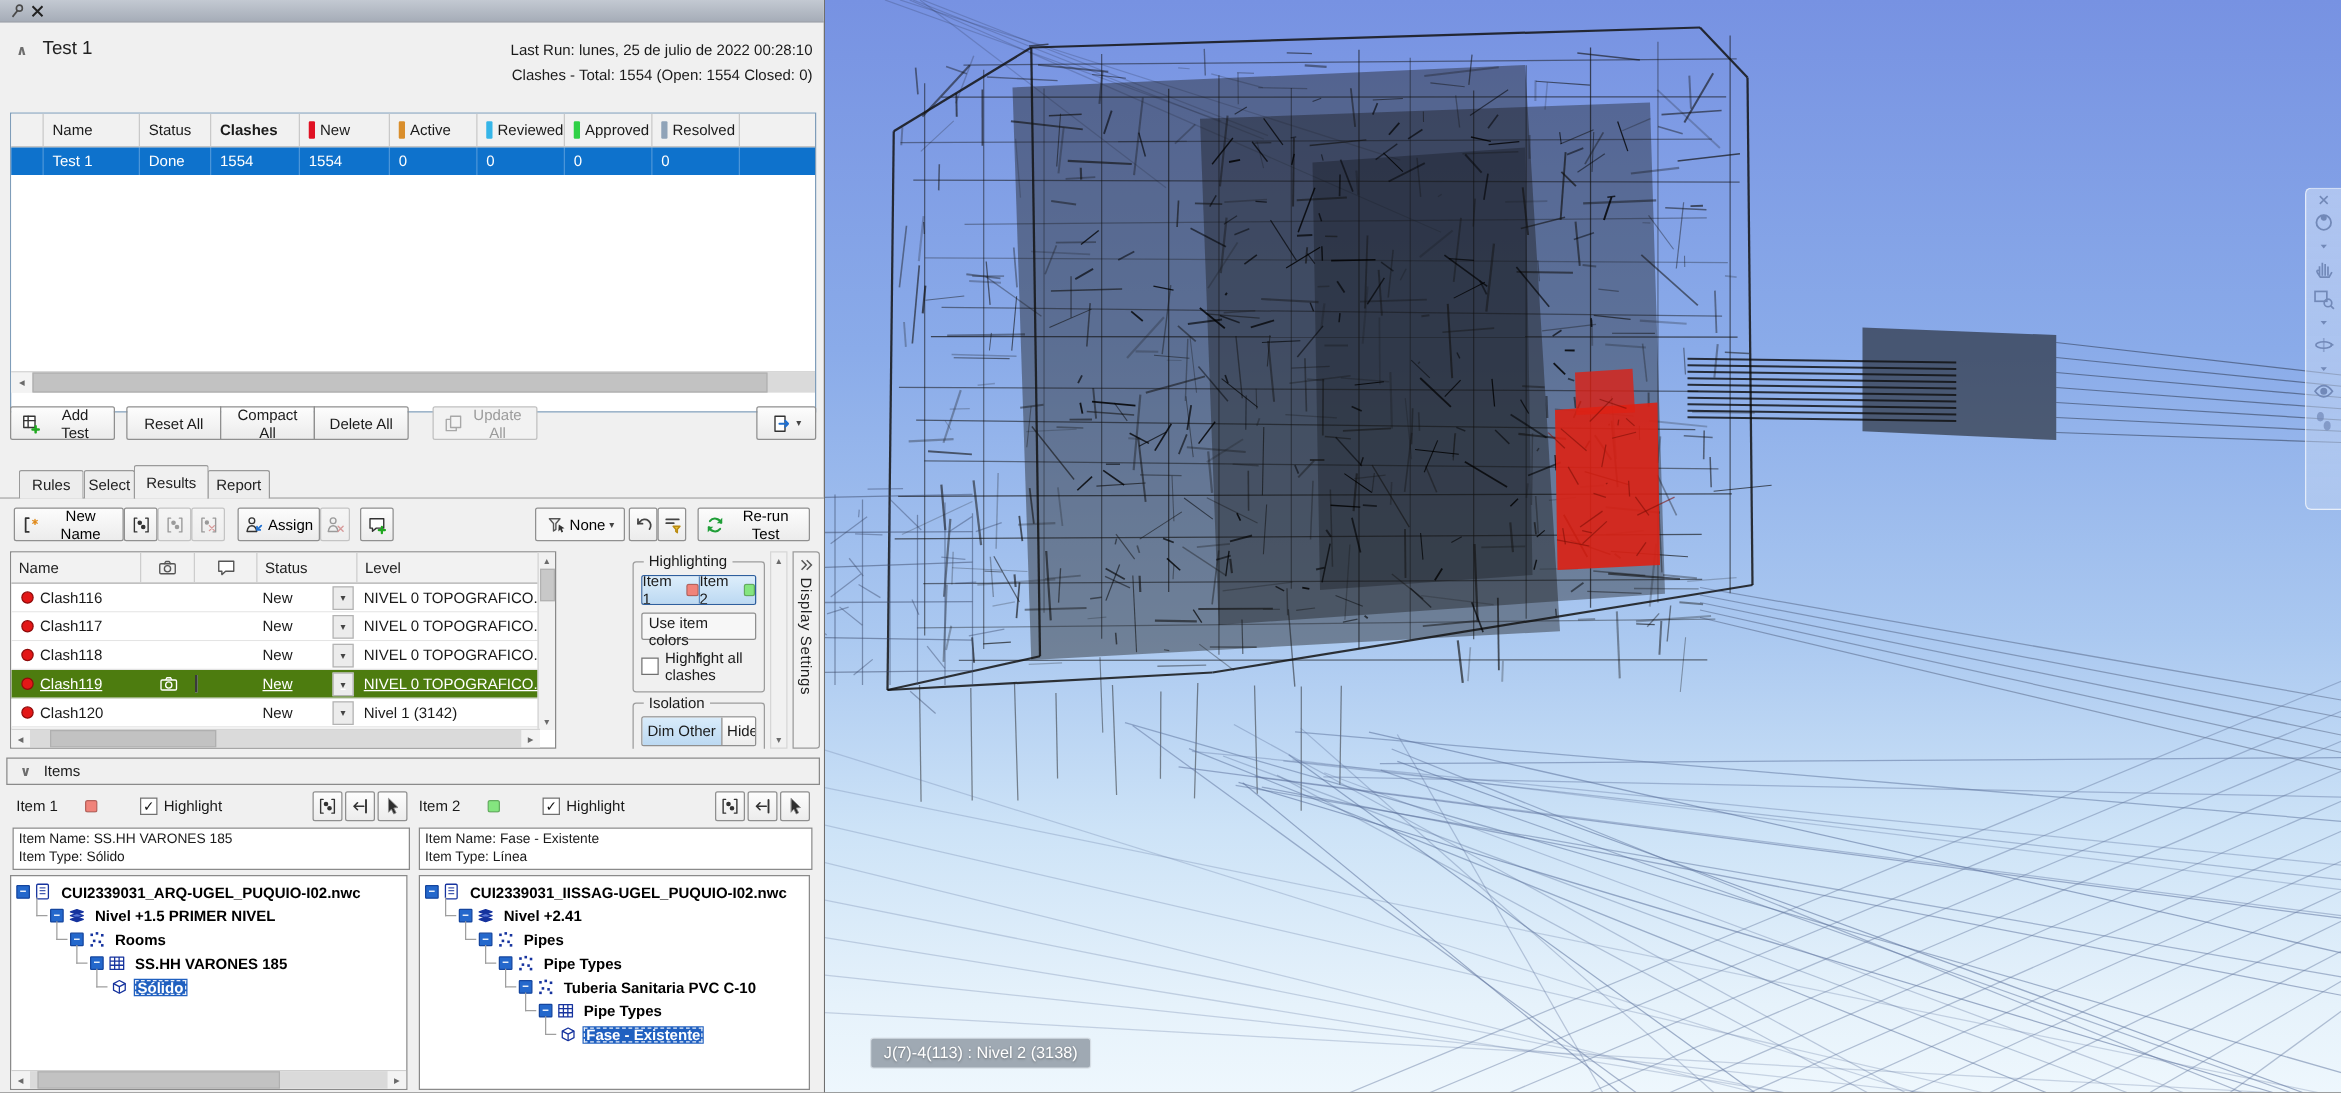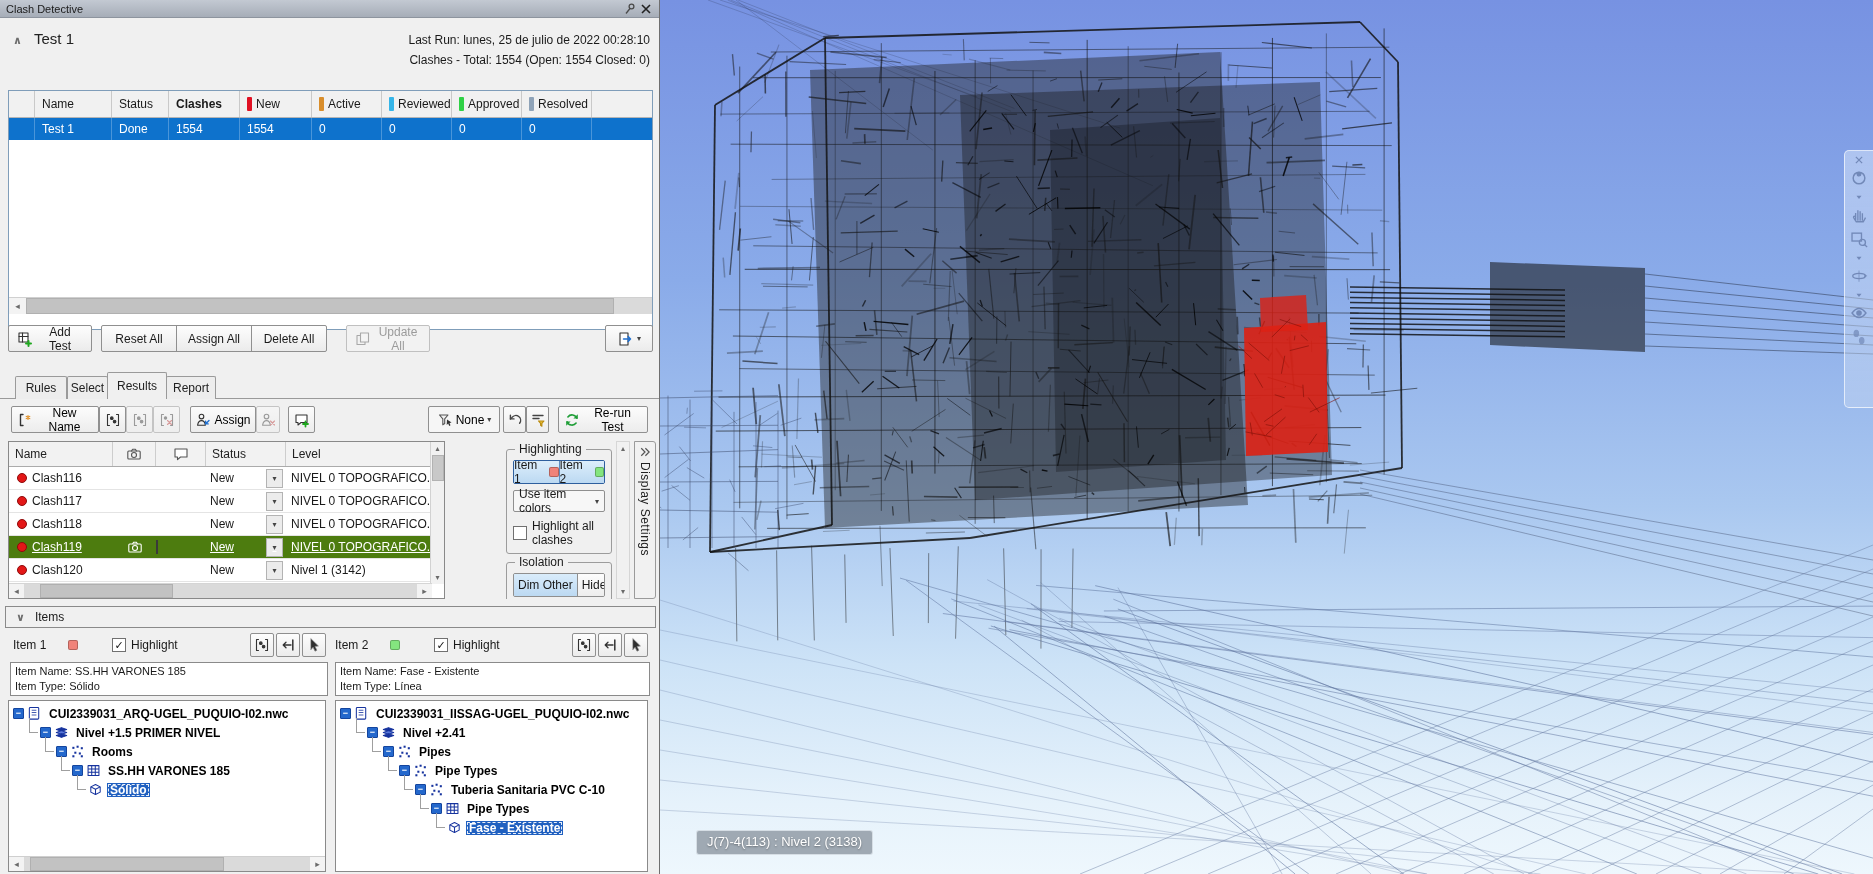--- a/index.html
+++ b/index.html
@@ -94,21 +94,21 @@
   
   .sidebar { position:absolute; left:462px; top:0; width:150px; height:158px; overflow:hidden; }
   .fieldset { position:relative; border:1px solid #9c9c9c; border-radius:3px; margin-top:8px; padding:10px 6px 6px;margin-left:44px; }
   .fs-label { position:absolute; top:-8px; left:8px; background:#f0f0f0; padding:0 4px; font-size:12px; }
   .toggle2 { display:flex; border:1px solid #2e5f9e; border-radius:2px; overflow:hidden; }
   .tg { flex:1; display:flex; align-items:center; justify-content:center; gap:4px; height:22px;
     font-size:12px; background:linear-gradient(#ddeefb,#bcd9f2); }
   .tg + .tg { border-left:1px solid #5d8cc0; }
   .sq { width:10px; height:10px; border-radius:2px; border:1px solid rgba(0,0,0,.25); }
   .select { margin-top:6px; height:22px; border:1px solid #8f8f8f; background:#f7f7f7; display:flex;
-    align-items:center; padding:0 5px; font-size:12px; justify-content:space-between; border-radius:2px; }
+    align-items:center; padding:0 5px; font-size:12px; justify-content:space-between; border-radius:2px;flex-direction:column; }
   .cbrow { display:flex; align-items:center; gap:5px; margin-top:7px; font-size:12px; }
   .cb { width:14px; height:14px; background:#fff; border:1px solid #707070; display:flex;
     align-items:center; justify-content:center; font-size:11px; color:#111; flex:none; }
   .iso-btns { display:flex; border:1px solid #8f8f8f; border-radius:2px; overflow:hidden; }
   .iso { flex:1; height:22px; display:flex; align-items:center; justify-content:center; font-size:12px;
     background:linear-gradient(#fdfdfd,#ededed); white-space:nowrap; padding:0 4px; }
   .iso.pressed { background:linear-gradient(#d9ecfb,#bcd9f2); }
   .iso + .iso { border-left:1px solid #8f8f8f; }
   .side-scroll { position:absolute; left:616px; top:0; width:14px; height:158px; background:#f1f1f1;
     border:1px solid #d6d6d6; display:flex; flex-direction:column; align-items:center; justify-content:space-between; }
@@ -158,21 +158,20 @@
   .nb svg { width:18px; height:18px; }
   .nb.small { height:13px; }
   .nb.small svg { width:10px; height:10px; }
 </style>
 </head>
 <body>
 <div id="app">
 
   <div id="panel">
     <div class="titlebar">
-      <span class="t">Clash Detective</span>
       <span class="tb-ic">
           <svg viewBox="0 0 16 16" fill="none" stroke="#4a4a4a" stroke-width="1.3">
             <circle cx="9.5" cy="5.5" r="2.4"></circle>
             <path d="M8 7.5 4 12.5"></path>
           </svg>
         </span>
       <span class="tb-ic">
           <svg viewBox="0 0 16 16" fill="none" stroke="#222" stroke-width="1.6">
             <path d="M4 4l8 8M12 4l-8 8"></path>
           </svg>
@@ -251,21 +250,21 @@
               <path d="M2 5.5h9M5.5 2v9"></path>
               <path stroke="#1fa81f" stroke-width="2" d="M11.5 10v5M9 12.5h5"></path>
             </svg>
           </span>
         <span>Add Test</span>
       </button>
       <button class="btn btn-join" style="left:101px;width:76px;border-radius:2px 0 0 2px">
           <span>Reset All</span>
         </button>
       <button class="btn btn-join" style="left:176px;width:76px">
-          <span>Assign All</span>
+          <span>Compact All</span>
         </button>
       <button class="btn btn-join" style="left:251px;width:76px;border-radius:0 2px 2px 0">
           <span>Delete All</span>
         </button>
       <button class="btn disabled" style="left:346px;width:84px">
         <span class="ic" style="color:#a8a8a8">
             <svg viewBox="0 0 16 16" fill="none" stroke="currentColor" stroke-width="1.1" stroke-linejoin="round" stroke-linecap="round">
               <rect x="2" y="4.5" width="8" height="9"></rect>
               <rect x="5.5" y="2" width="8" height="9" fill="#f4f4f4"></rect>
             </svg>

